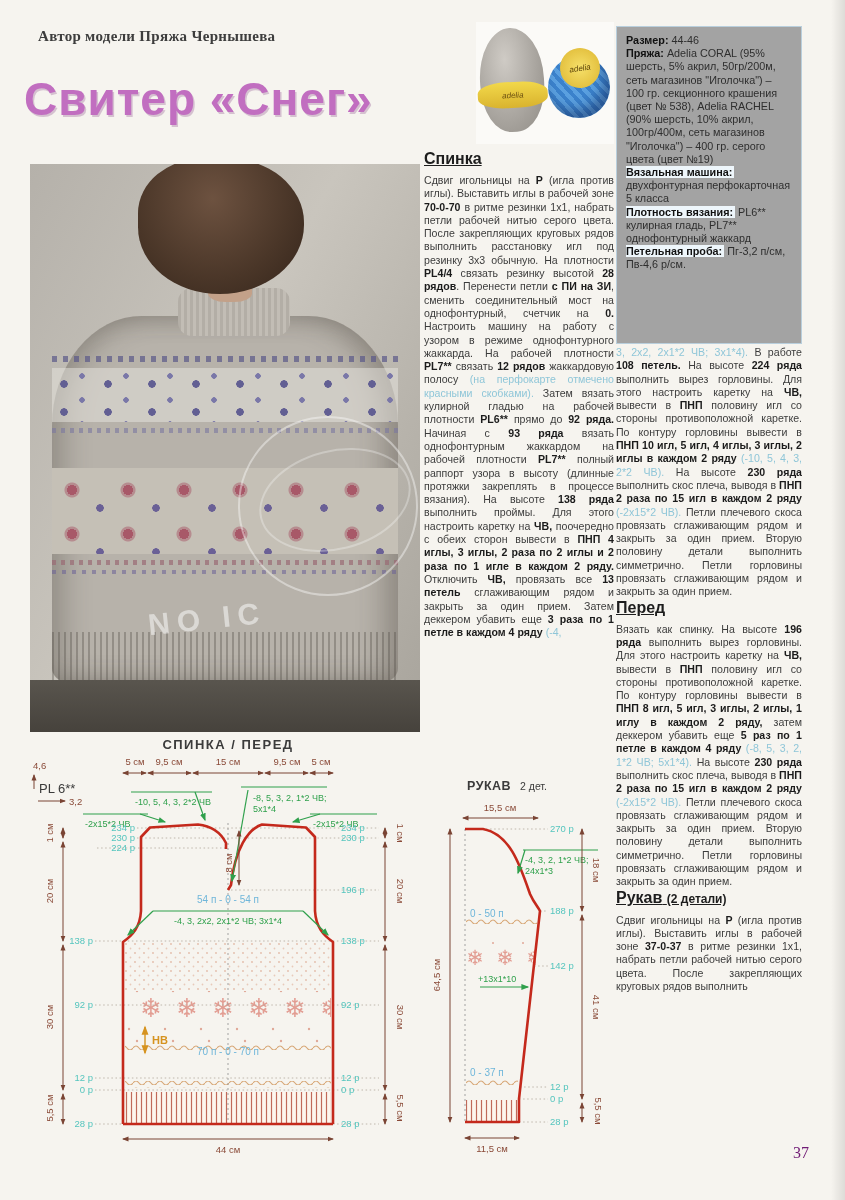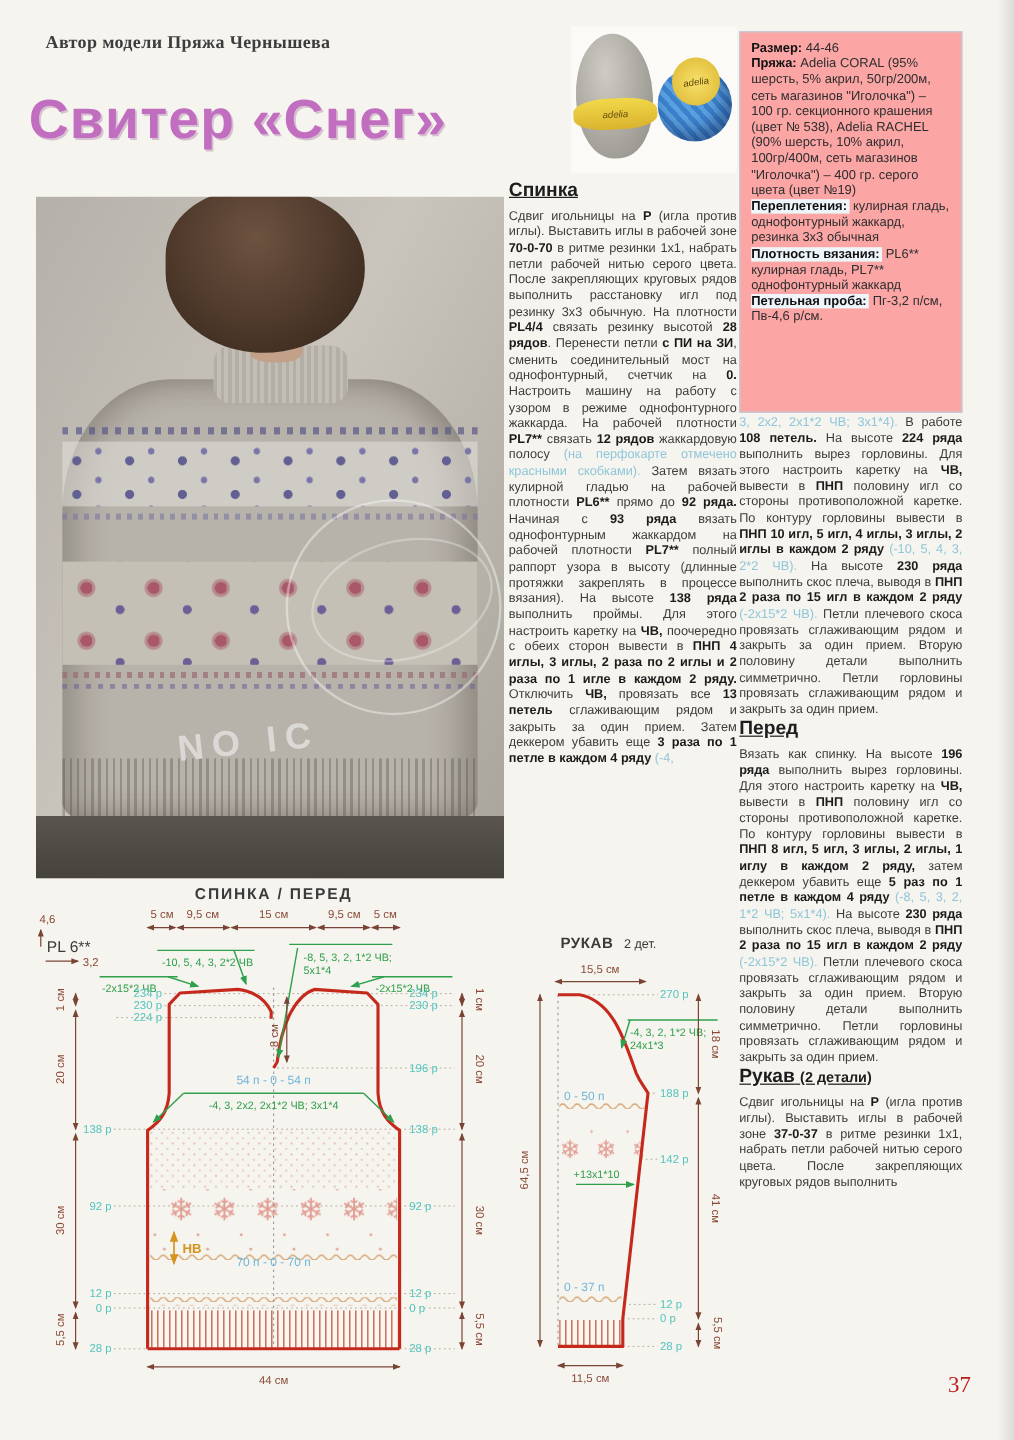--- a/index.html
+++ b/index.html
@@ -19,21 +19,21 @@
   .skein-band{position:absolute;left:-3px;top:54px;width:70px;height:26px;border-radius:40%;
          background:linear-gradient(#f2d84a,#d9b32e);display:flex;align-items:center;justify-content:center;
          font-size:8px;font-style:italic;color:#6b4f10;}
   .ball{position:absolute;left:72px;top:34px;width:62px;height:62px;border-radius:50%;
         background:repeating-linear-gradient(48deg,#3b82cc 0 4px,#5aa0e0 4px 8px),#3b82cc;
         box-shadow:inset -6px -8px 12px rgba(0,0,40,.35);}
   .ball-label{position:absolute;left:84px;top:26px;width:40px;height:40px;border-radius:50%;
         background:radial-gradient(#f6e06a,#ddb52f);display:flex;align-items:center;justify-content:center;
         font-size:8px;font-style:italic;color:#5d4409;transform:rotate(-8deg);}
   
-  .infobox{left:616px;top:26px;width:186px;height:318px;background:#fca5a5;border:1px solid #b9cfdd;
+  .infobox{left:616px;top:26px;width:186px;height:318px;background:#a3a3a3;border:1px solid #b9cfdd;
            padding:7px 9px;box-sizing:border-box;font-size:10.8px;line-height:13.2px;color:#2e2e2e;}
   .infobox .row{margin:0;}
   .infobox b{color:#111;}
   .infobox .hl b{background:#eef6fb;padding:0 2px 0 0;}
   
   .col{font-size:10.6px;line-height:13.3px;text-align:justify;color:#3c3c3c;}
   .col-mid{left:424px;top:150px;width:190px;height:582px;overflow:hidden;}
   .col-right{left:616px;top:346px;width:186px;height:824px;overflow:hidden;}
   h3.sec{font-size:16px;font-weight:bold;color:#1d1d1d;margin:0 0 6px 0;line-height:18px;text-decoration:underline;}
   h3.sec .suffix{font-size:12px;}
@@ -82,21 +82,21 @@
   .t-green{fill:#2fa04c;font-size:9px;}
   .t-blue{fill:#6fb6da;font-size:10px;}
   .t-orange{fill:#d6931f;font-size:11px;font-weight:bold;}
   .ln-red{stroke:#c4291c;stroke-width:2.6;fill:none;stroke-linejoin:round;}
   .ln-guide{stroke:#b3a89c;stroke-width:.8;stroke-dasharray:1.5 2.6;fill:none;}
   .ln-center{stroke:#999;stroke-width:.9;stroke-dasharray:2 3;}
   .ln-dim{stroke:#7a4434;stroke-width:1;fill:none;}
   .ln-green{stroke:#2fa04c;stroke-width:1.2;fill:none;}
   .ln-orange{stroke:#d6931f;stroke-width:1.4;}
   
-  .pagenum{right:36px;top:1144px;font-family:"Liberation Serif",serif;font-size:19px;color:#b91c1c;}
+  .pagenum{right:36px;top:1144px;font-family:"Liberation Serif",serif;font-size:16px;color:#701a75;}
   .footbar{left:0;top:1178px;width:845px;height:22px;background:#c9c9c9;display:flex;align-items:center;
            justify-content:flex-end;padding-right:10px;box-sizing:border-box;font-size:12.5px;color:#4a4a4a;}
 </style>
 </head>
 <body>
 
 <div id="page">
 
   <div class="abs author">Автор модели Пряжа Чернышева</div>
   <div class="abs title">Свитер «Снег»</div>
@@ -105,21 +105,21 @@
     <div class="skein">
       <div class="skein-band">adelia</div>
     </div>
     <div class="ball"></div>
     <div class="ball-label">adelia</div>
   </div>
 
   <div class="abs infobox">
     <div class="row"><b>Размер:</b><span> 44-46</span></div>
     <div class="row"><b>Пряжа:</b><span> Adelia CORAL (95% шерсть, 5% акрил, 50гр/200м, сеть магазинов "Иголочка") – 100 гр. секционного крашения (цвет № 538), Adelia RACHEL (90% шерсть, 10% акрил, 100гр/400м, сеть магазинов "Иголочка") – 400 гр. серого цвета (цвет №19)</span></div>
-    <div class="row hl"><b>Переплетения:</b><span> кулирная гладь, однофонтурный жаккард, резинка 3х3 обычная</span></div>
+    <div class="row hl"><b>Вязальная машина:</b><span> двухфонтурная перфокарточная 5 класса</span></div>
     <div class="row hl"><b>Плотность вязания:</b><span> PL6** кулирная гладь, PL7** однофонтурный жаккард</span></div>
     <div class="row hl"><b>Петельная проба:</b><span> Пг-3,2 п/см, Пв-4,6 р/см.</span></div>
   </div>
 
   <div class="abs photo">
     <div class="sweater">
       <div class="band band-zz1"></div>
       <div class="band band-shoulder"></div>
       <div class="band band-zz2"></div>
       <div class="band band-main"></div>

